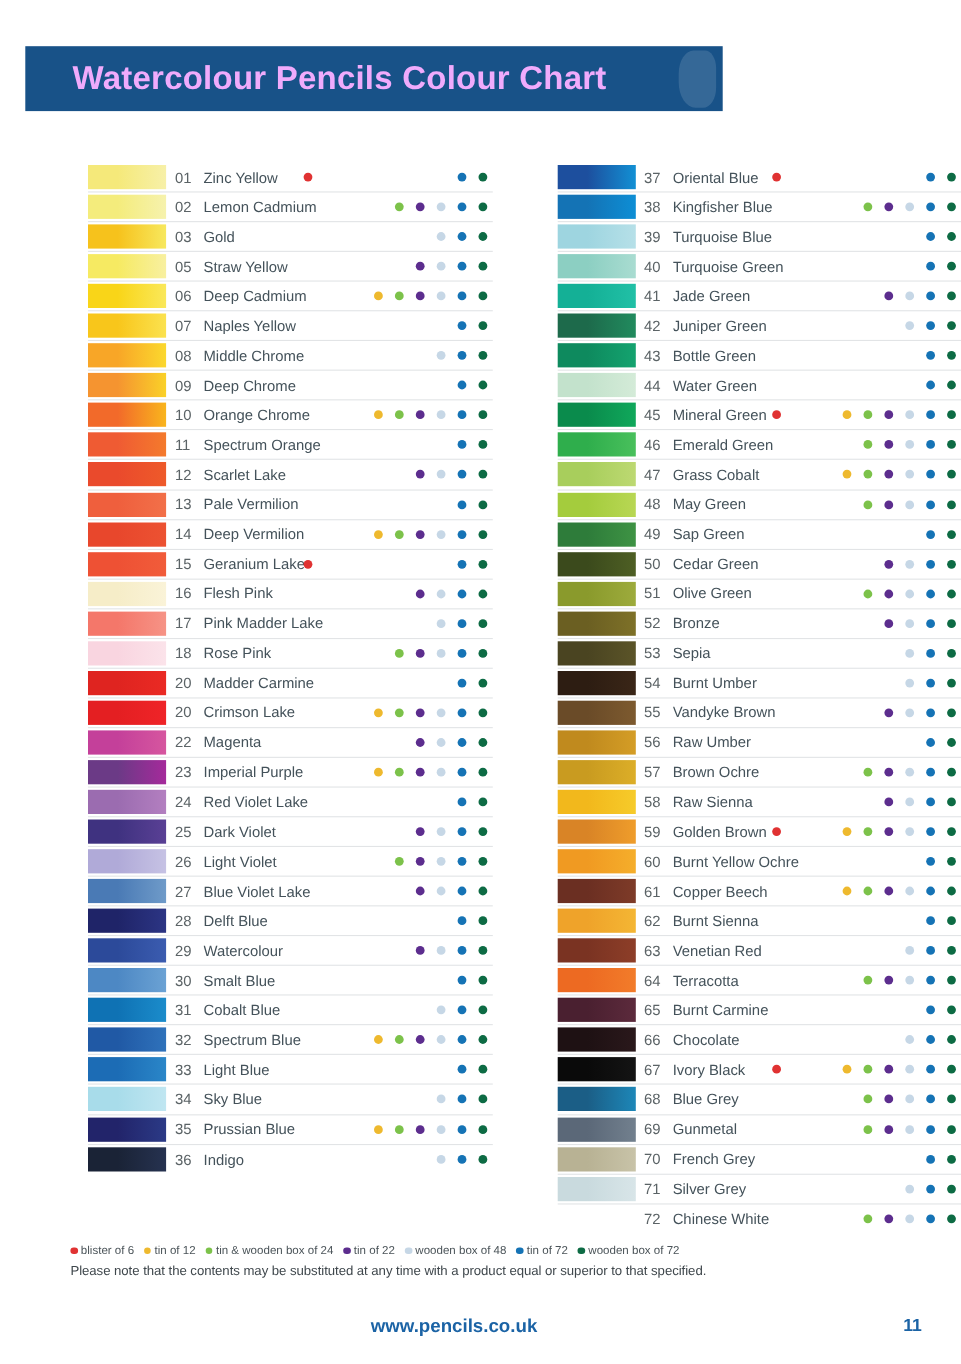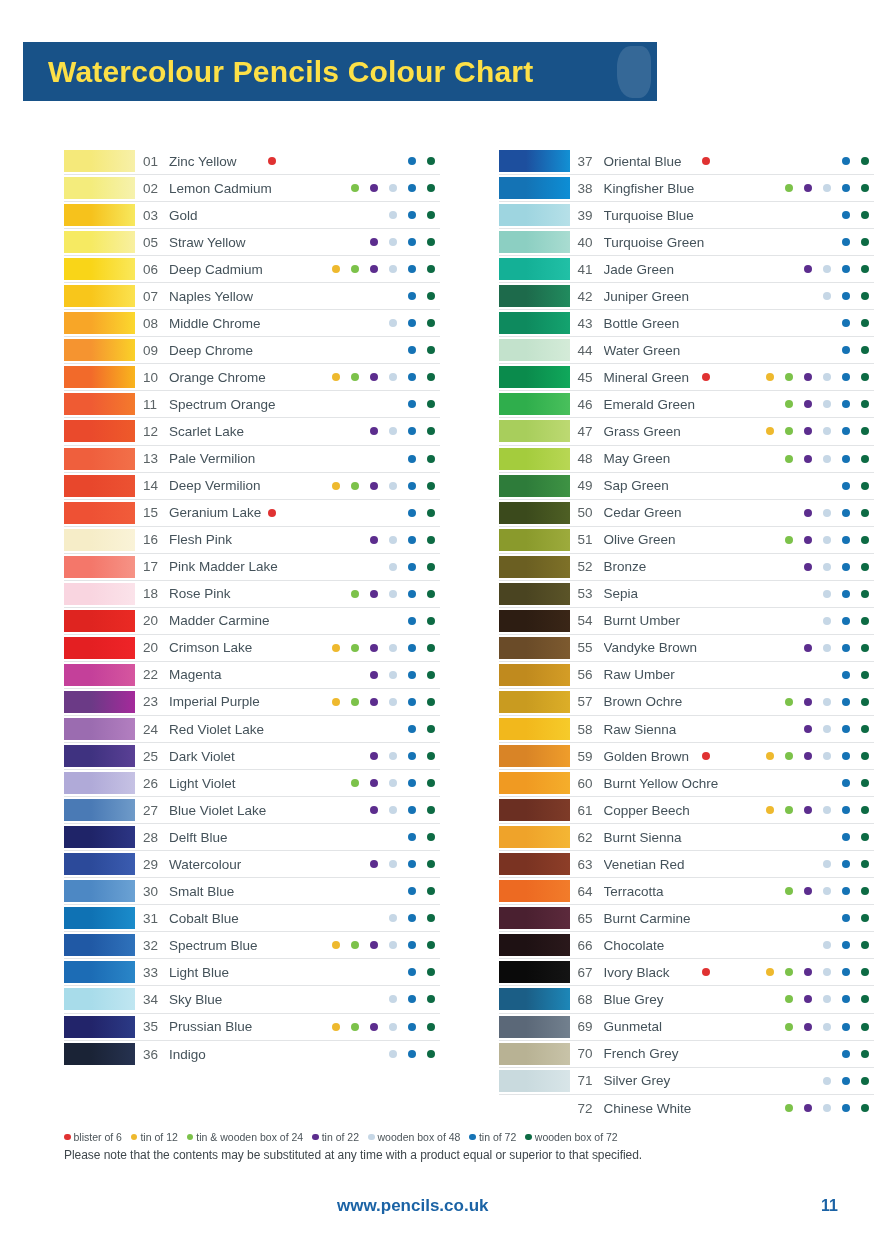--- a/index.html
+++ b/index.html
@@ -18,31 +18,31 @@
     background:#185288;
     display:flex;align-items:center;
   }
   .header-band .sheen{
     position:absolute;right:6px;top:4px;width:34px;height:52px;
     background:rgba(255,255,255,.13);
     border-radius:40% 30% 35% 45%;
     pointer-events:none;
   }
   .header-title{
-    color:#fde047;font-size:30px;font-weight:bold;letter-spacing:.2px;
-    margin-left:25px;white-space:nowrap;
+    color:#f0abfc;font-size:30px;font-weight:bold;letter-spacing:.2px;
+    margin-left:43px;white-space:nowrap;
   }
 
   
   .columns{
     position:absolute;left:0;top:148px;width:874px;
     display:flex;
   }
   .col{width:437px;}
-  .col.left{padding-left:64px;}
+  .col.left{padding-left:80px;}
   .col.right{padding-left:59px;}
 
   .row{
     position:relative;
     height:27.05px;
     display:flex;align-items:center;
     border-bottom:1px solid #e2e4e6;
     box-sizing:border-box;
   }
   .row:last-child{border-bottom:none;}
@@ -590,21 +590,21 @@
             <span class="dot d2" style="background: rgb(124, 194, 74);"></span>
             <span class="dot d3" style="background: rgb(92, 45, 142);"></span>
             <span class="dot d4" style="background: rgb(198, 215, 230);"></span>
             <span class="dot d5" style="background: rgb(21, 115, 181);"></span>
             <span class="dot d6" style="background: rgb(13, 107, 68);"></span>
           </div>
         </div>
         <div class="row">
           <div class="swatch" style="background: linear-gradient(90deg, rgb(168, 206, 92) 0%, rgb(168, 206, 92) 38%, rgb(189, 217, 114) 100%);"></div>
           <div class="num">47</div>
-          <div class="nm">Grass Green</div>
+          <div class="nm">Grass Cobalt</div>
           <div class="dots">
             <span class="dot d1" style="background: rgb(238, 185, 46);"></span>
             <span class="dot d2" style="background: rgb(124, 194, 74);"></span>
             <span class="dot d3" style="background: rgb(92, 45, 142);"></span>
             <span class="dot d4" style="background: rgb(198, 215, 230);"></span>
             <span class="dot d5" style="background: rgb(21, 115, 181);"></span>
             <span class="dot d6" style="background: rgb(13, 107, 68);"></span>
           </div>
         </div>
         <div class="row">

